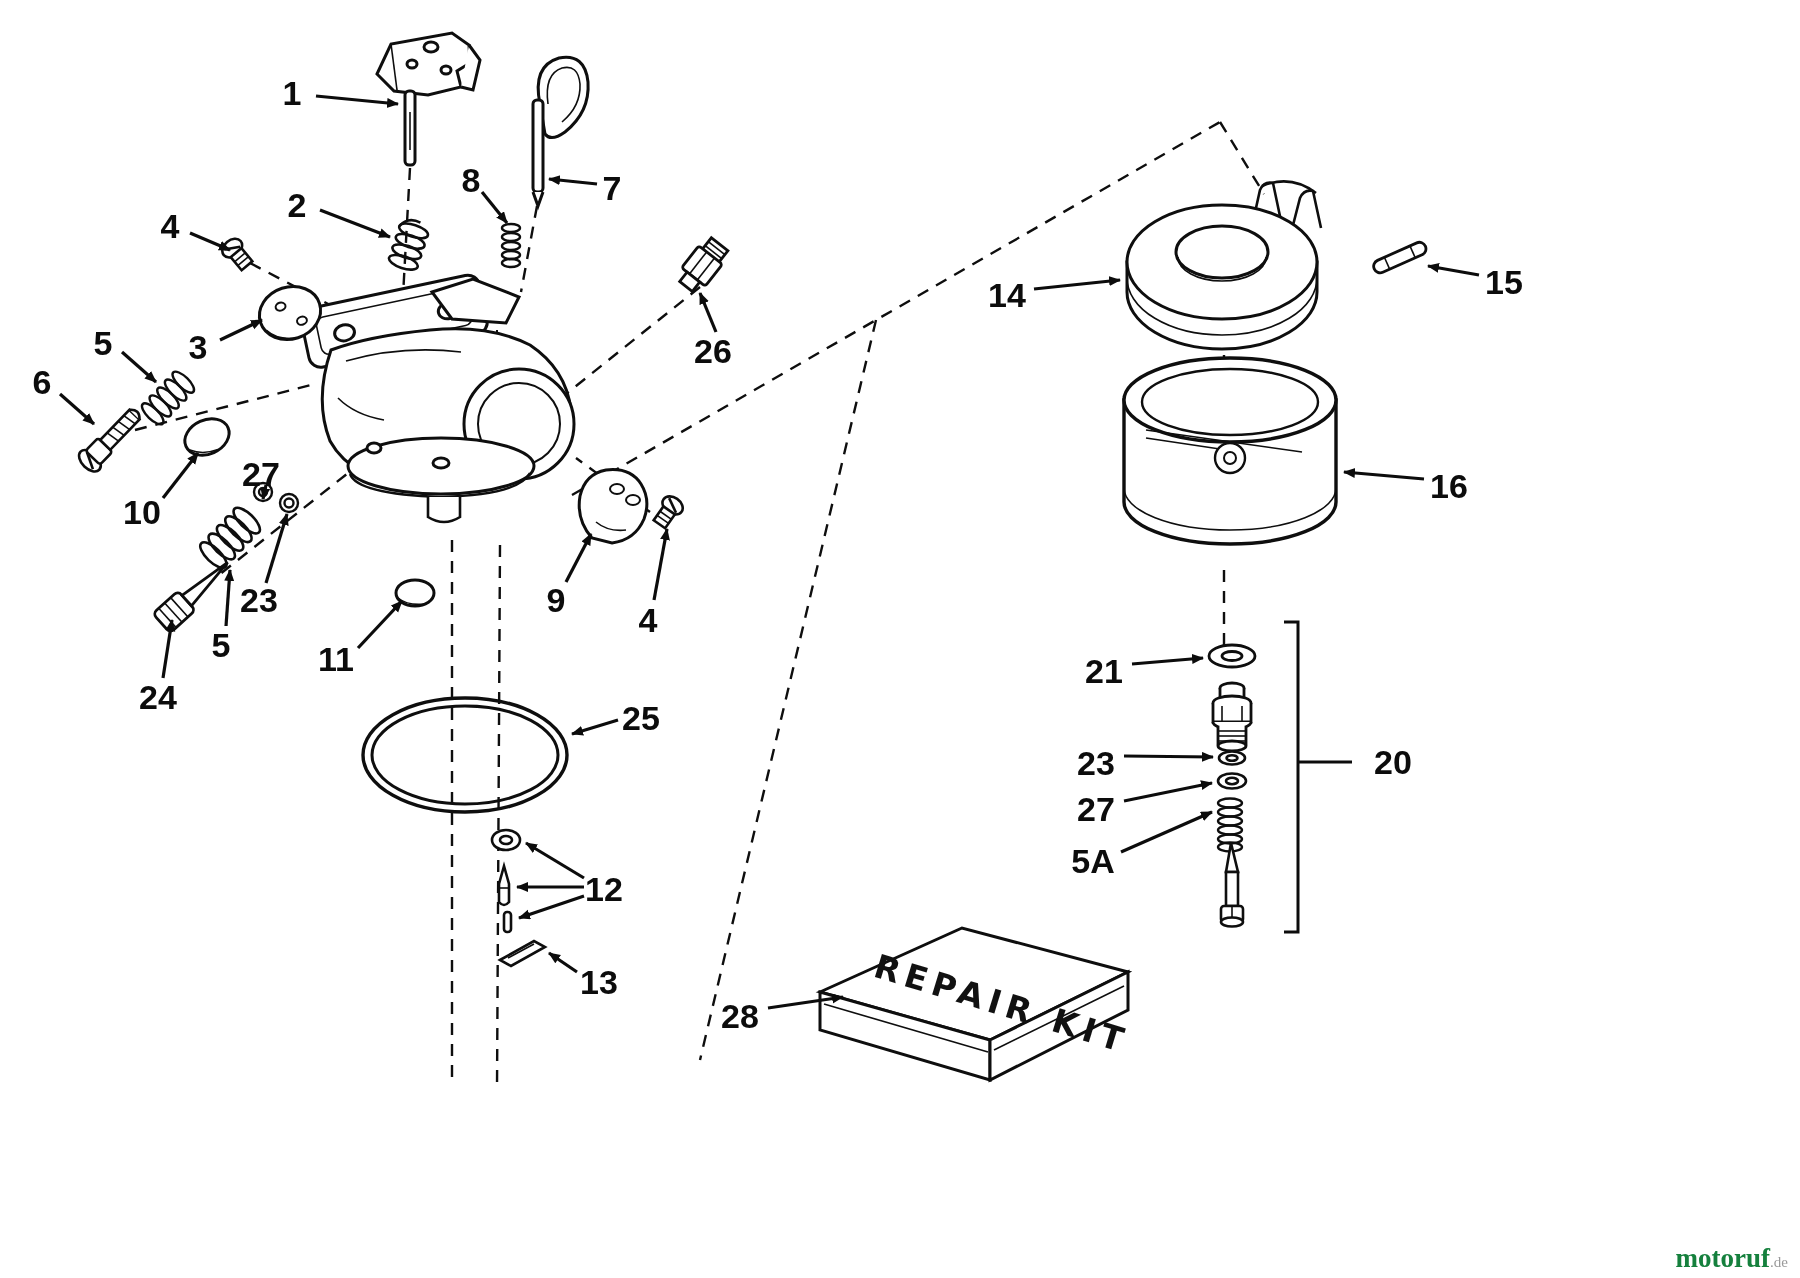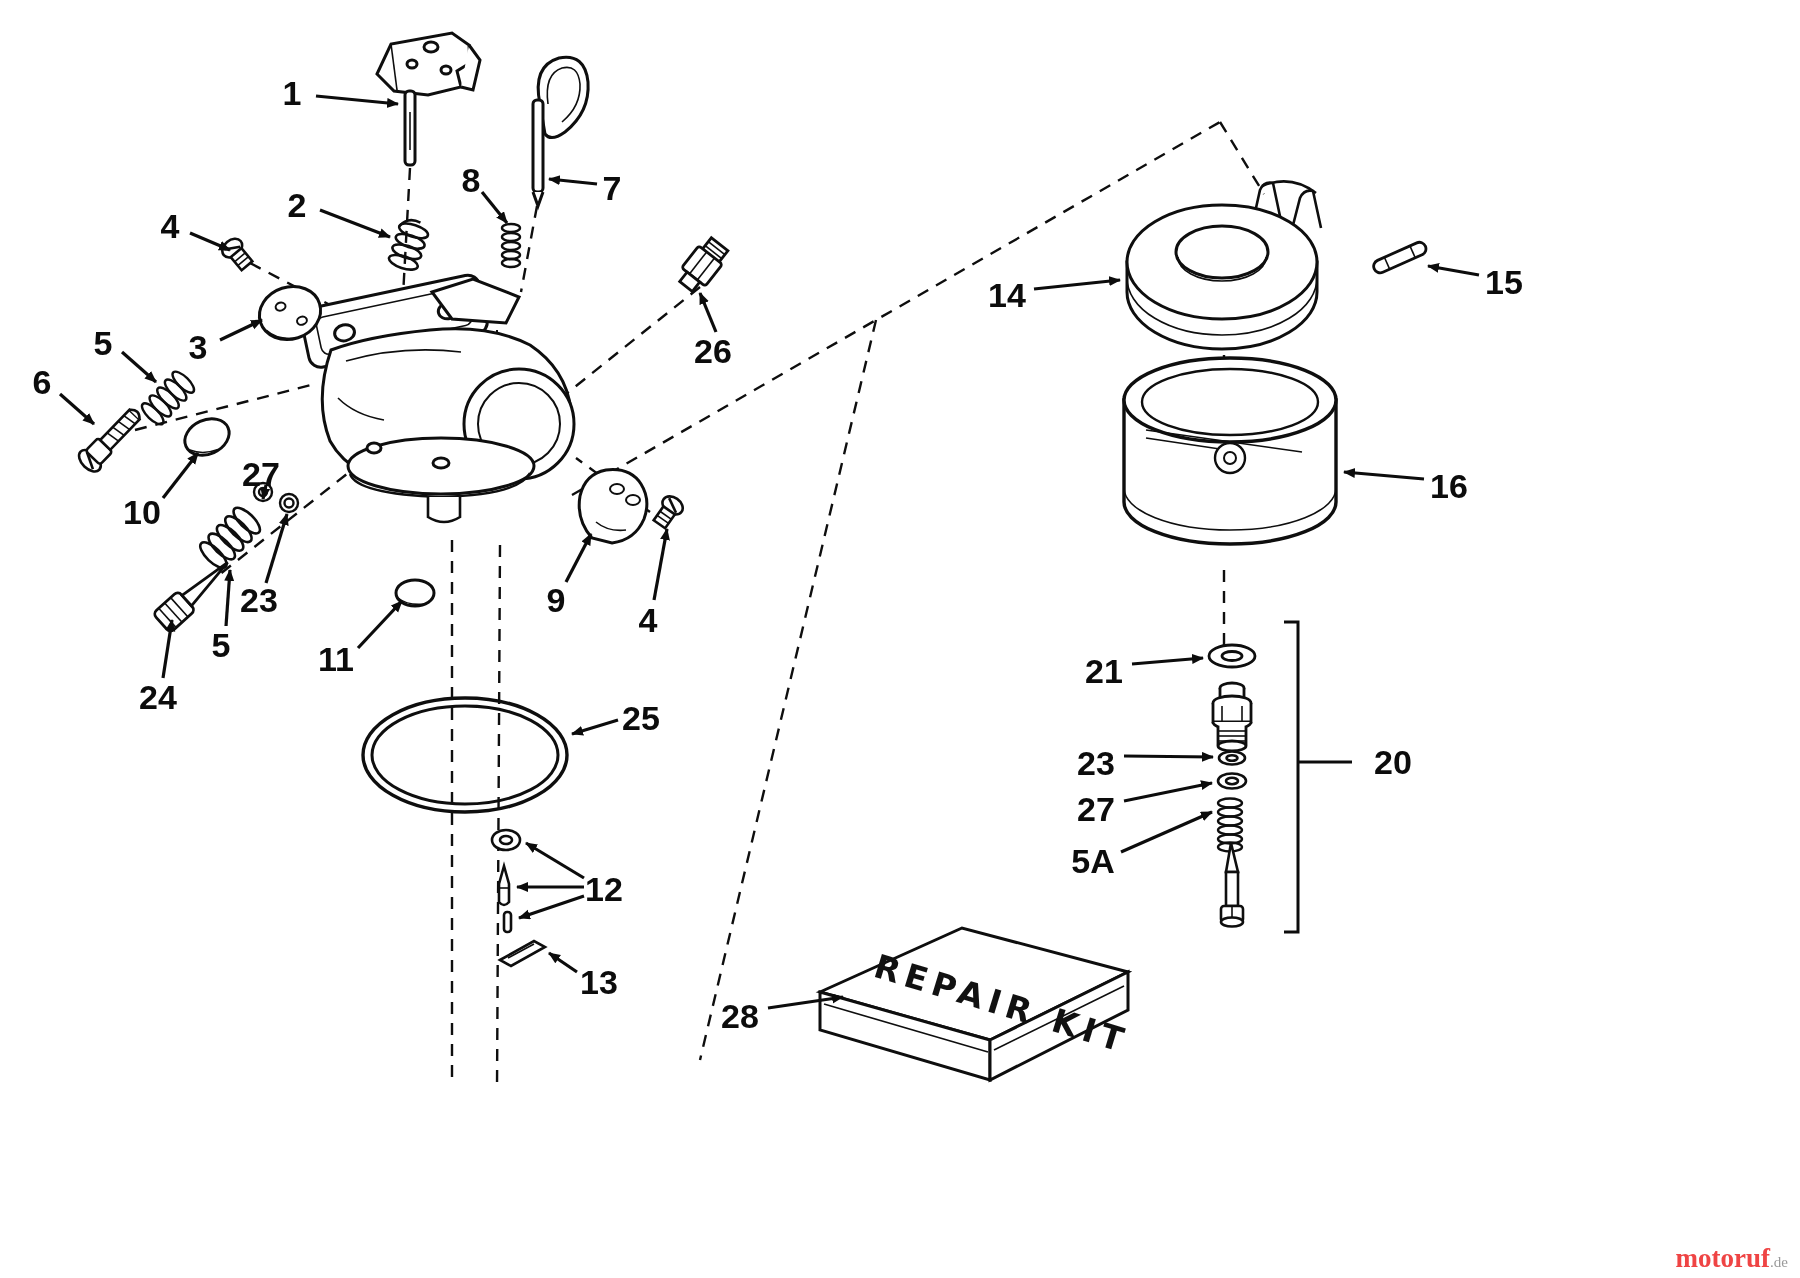--- a/index.html
+++ b/index.html
@@ -10,21 +10,21 @@
   .outline{stroke:#0e0e0e;fill:#ffffff;}
   .coil{stroke:#0e0e0e;fill:none;}
   .dash{stroke:#0e0e0e;stroke-width:2.4;stroke-dasharray:12 9;fill:none;}
   .thin{stroke:#0e0e0e;fill:none;stroke-width:1.6;}
   .leader{stroke:#0c0c0c;stroke-width:3.2;fill:none;}
   .bracket{stroke:#0c0c0c;stroke-width:3;fill:none;}
   .repair-kit-text{font-family:"DejaVu Sans",sans-serif;font-weight:bold;font-size:33px;
                    letter-spacing:6px;fill:#111;stroke:none;}
   .watermark{position:absolute;right:12px;bottom:6px;font-family:"Liberation Serif",serif;
              font-size:27px;font-weight:bold;line-height:1;}
-  .watermark .brand{color:#ef4444;}
+  .watermark .brand{color:#15803d;}
   .watermark .tld{color:#9a9a9a;font-size:15px;font-weight:normal;}
 </style>
 </head>
 <body>
 
 <div class="stage">
 <svg width="1800" height="1278" viewBox="0 0 1800 1278">
   <defs>
     <marker id="ah" markerWidth="14" markerHeight="12" refX="11" refY="5" orient="auto" markerUnits="userSpaceOnUse">
       <path d="M0,0 L12,5 L0,10 Z" fill="#0c0c0c"></path>

